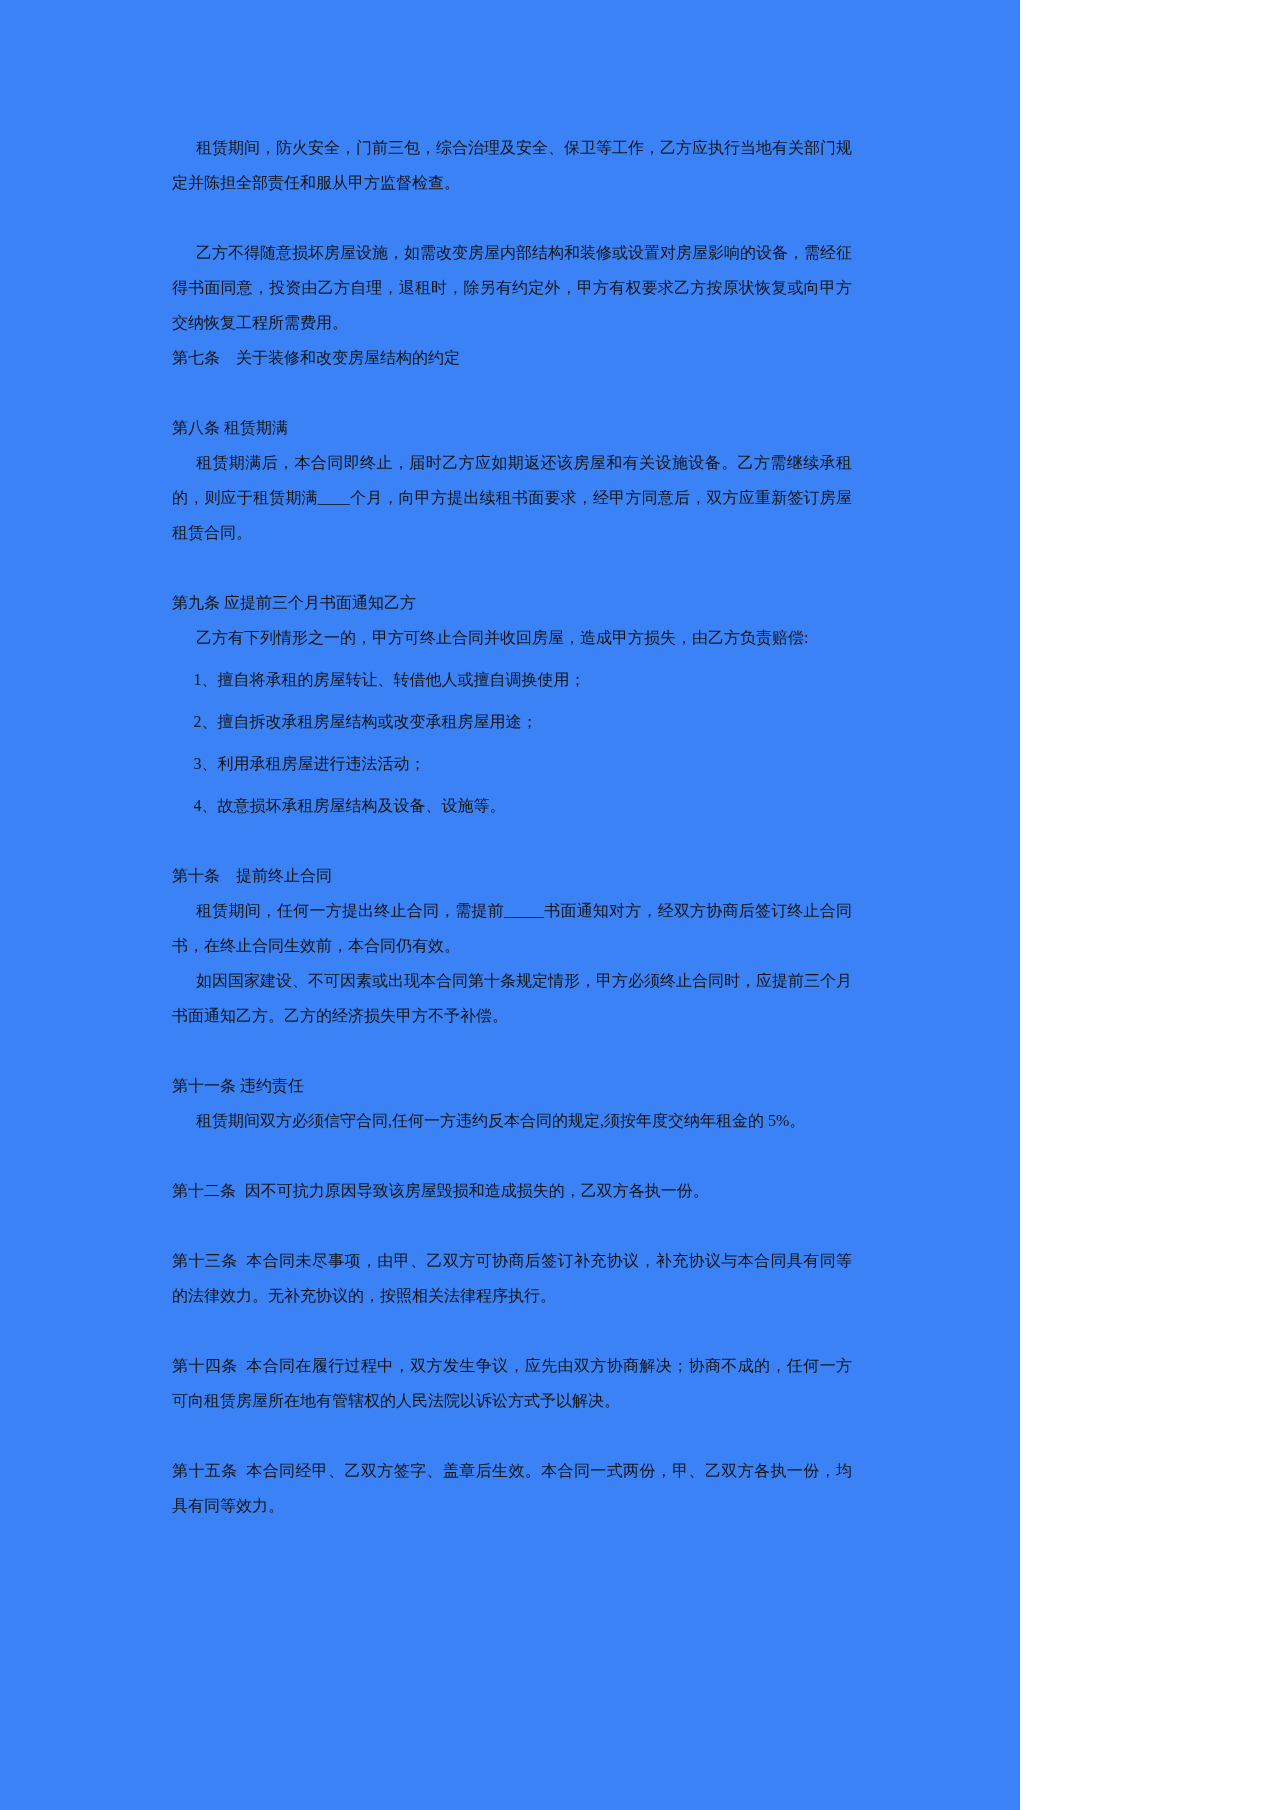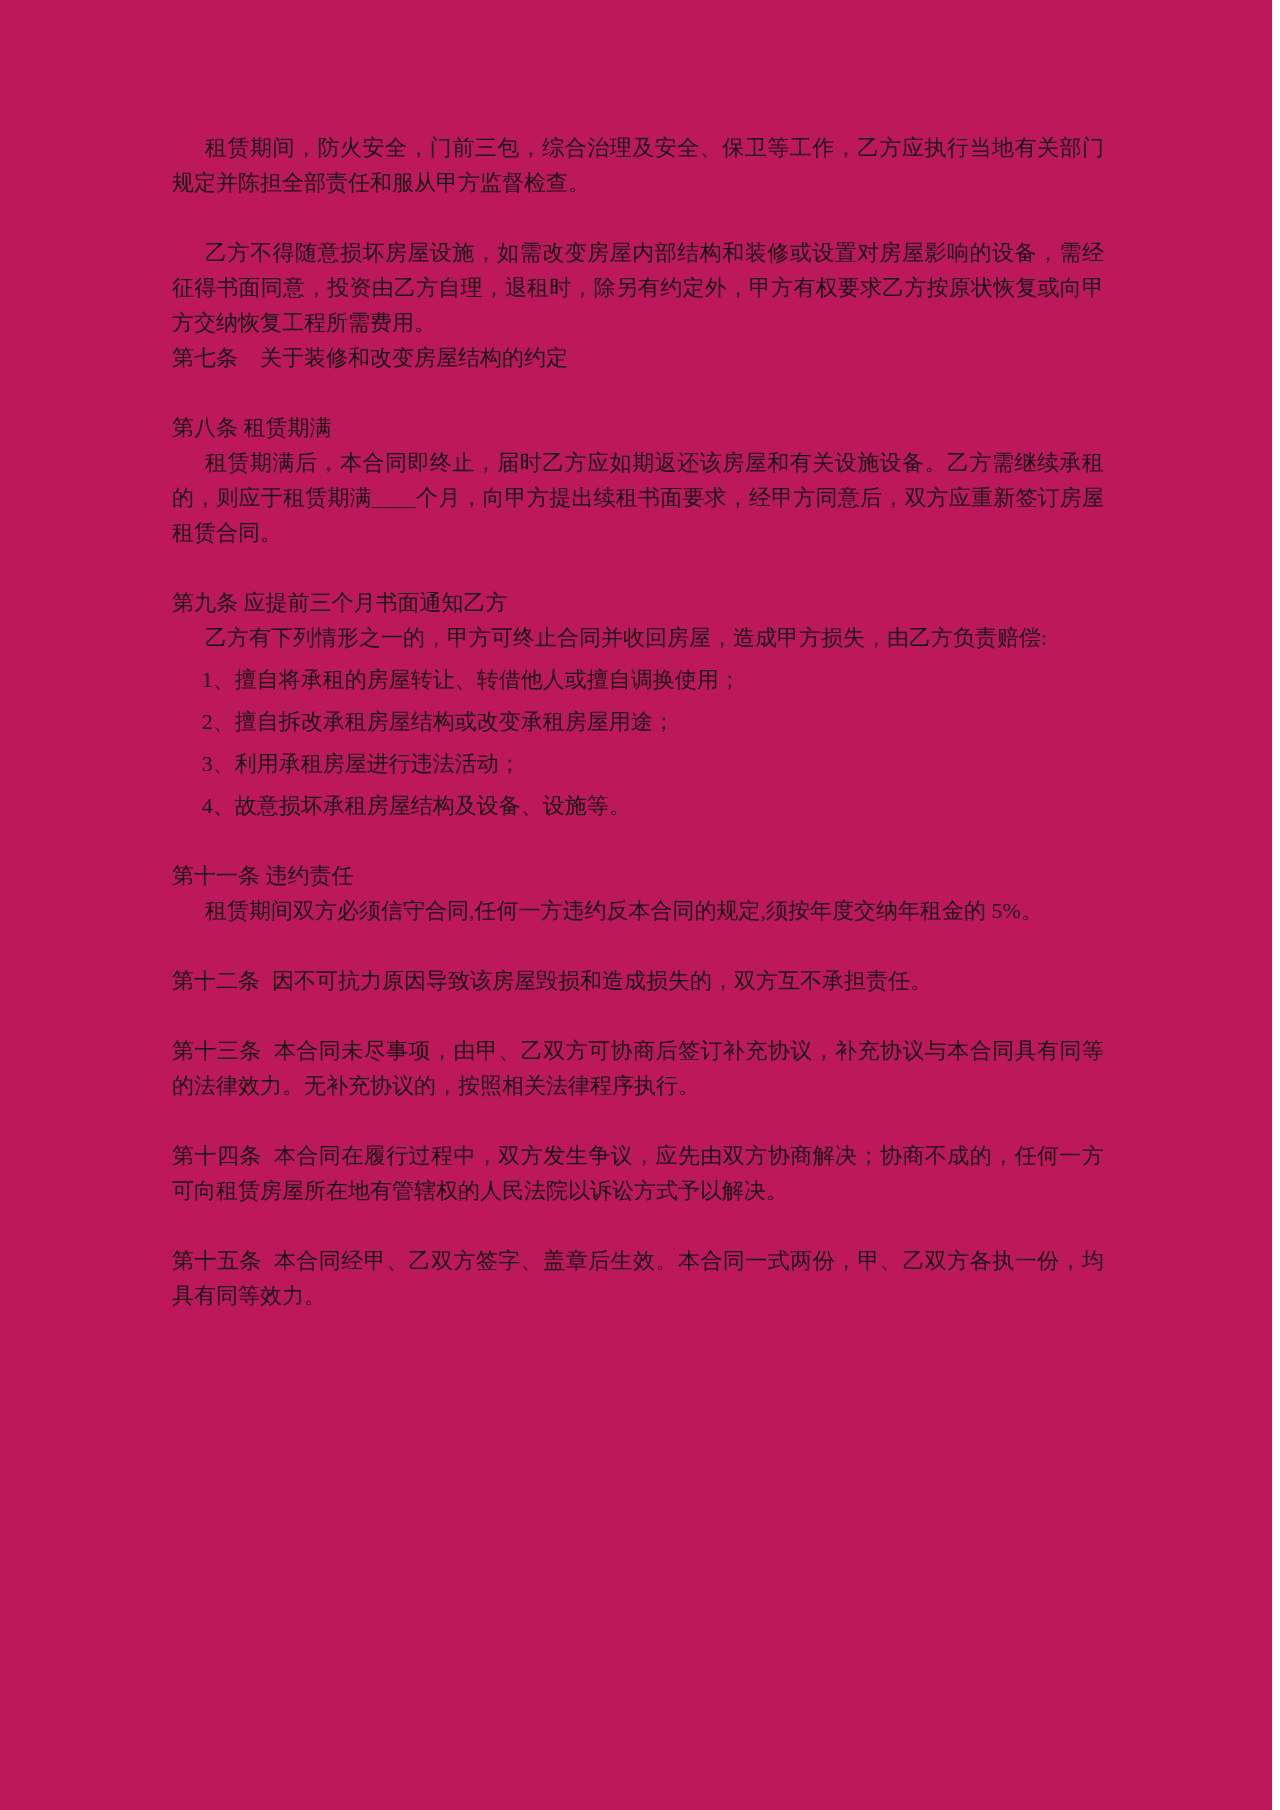--- a/index.html
+++ b/index.html
@@ -2,28 +2,28 @@
 <html><head>
 <meta charset="utf-8">
 <style>
   html, body {
     margin: 0;
     padding: 0;
     background: #ffffff;
   }
   .page {
     position: relative;
-    width: 1272px;
+    width: 1020px;
     height: 1810px;
     box-sizing: border-box;
     padding: 130px 168px 0 172px;
-    background: #be185d;
+    background: #3b82f6;
     color: #141414;
     font-family: "Liberation Serif", "DejaVu Serif", serif;
-    font-size: 22px;
+    font-size: 16px;
     line-height: 35px;
     text-align: justify;
     overflow: hidden;
   }
   .para {
     margin: 0;
   }
   .indent {
     text-indent: 1.5em;
   }
@@ -57,28 +57,33 @@
 
   <section class="sec">
     <p class="para">第九条 应提前三个月书面通知乙方</p>
     <p class="para indent">乙方有下列情形之一的，甲方可终止合同并收回房屋，造成甲方损失，由乙方负责赔偿:</p>
     <p class="para list-item">1、擅自将承租的房屋转让、转借他人或擅自调换使用；</p>
     <p class="para list-item">2、擅自拆改承租房屋结构或改变承租房屋用途；</p>
     <p class="para list-item">3、利用承租房屋进行违法活动；</p>
     <p class="para list-item">4、故意损坏承租房屋结构及设备、设施等。</p>
   </section>
 
+  <section class="sec">
+    <p class="para">第十条　提前终止合同</p>
+    <p class="para indent">租赁期间，任何一方提出终止合同，需提前_____书面通知对方，经双方协商后签订终止合同书，在终止合同生效前，本合同仍有效。</p>
+    <p class="para indent">如因国家建设、不可因素或出现本合同第十条规定情形，甲方必须终止合同时，应提前三个月书面通知乙方。乙方的经济损失甲方不予补偿。</p>
+  </section>
 
   <section class="sec">
     <p class="para">第十一条 违约责任</p>
     <p class="para indent">租赁期间双方必须信守合同,任何一方违约反本合同的规定,须按年度交纳年租金的 5%。</p>
   </section>
 
   <section class="sec">
-    <p class="para"><span class="head-num">第十二条</span><span>因不可抗力原因导致该房屋毁损和造成损失的，双方互不承担责任。</span></p>
+    <p class="para"><span class="head-num">第十二条</span><span>因不可抗力原因导致该房屋毁损和造成损失的，乙双方各执一份。</span></p>
   </section>
 
   <section class="sec">
     <p class="para"><span class="head-num">第十三条</span><span>本合同未尽事项，由甲、乙双方可协商后签订补充协议，补充协议与本合同具有同等的法律效力。无补充协议的，按照相关法律程序执行。</span></p>
   </section>
 
   <section class="sec">
     <p class="para"><span class="head-num">第十四条</span><span>本合同在履行过程中，双方发生争议，应先由双方协商解决；协商不成的，任何一方可向租赁房屋所在地有管辖权的人民法院以诉讼方式予以解决。</span></p>
   </section>
 

